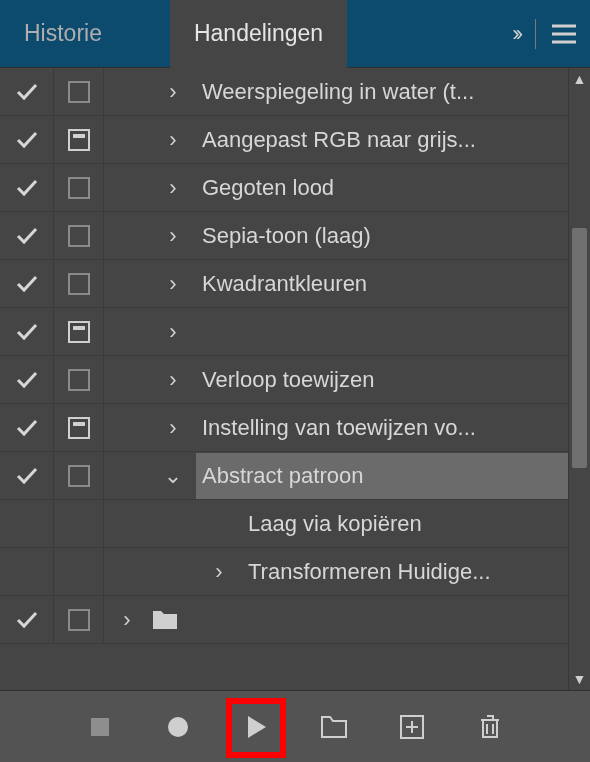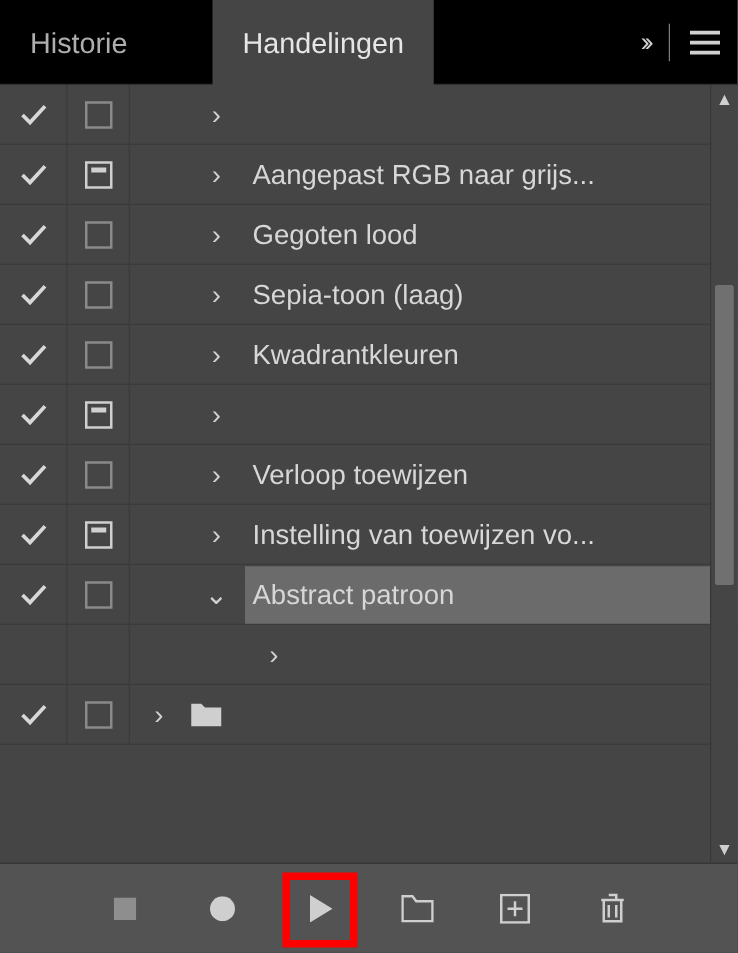--- a/index.html
+++ b/index.html
@@ -7,22 +7,23 @@
     width: 590px;
     height: 762px;
     background: #535353;
     font-family: "Segoe UI", -apple-system, sans-serif;
     color: #d7d7d7;
     overflow: hidden;
     position: relative;
   }
   .panel-header {
     display: flex;
+    align-items: center;
     height: 68px;
-    background: #000000;
+    background: #0c4a6e;
     border-bottom: 1px solid #2f2f2f;
   }
   .tab {
     height: 68px;
     display: flex;
     align-items: center;
     padding: 0 24px;
     font-size: 23px;
     color: #aeaeae;
     cursor: pointer;
@@ -184,20 +185,21 @@
           <path d="M3 10 L9 16 L21 3" fill="none" stroke="#d7d7d7" stroke-width="3"></path>
         </svg>
       </div>
       <div class="dialog-cell">
         <div class="empty-box"></div>
       </div>
       <div class="indent-cell" style="padding-left: 46px; flex: 1 1 0%; min-width: 0px;">
         <div class="disclosure-cell">
           <span class="chevron">›</span>
         </div>
+        <div class="label">Weerspiegeling in water (t...</div>
       </div>
     </div>
     <div class="row">
       <div class="check-cell">
         <svg width="24" height="20" viewBox="0 0 24 20">
           <path d="M3 10 L9 16 L21 3" fill="none" stroke="#d7d7d7" stroke-width="3"></path>
         </svg>
       </div>
       <div class="dialog-cell">
         <div class="dialog-box"></div>
@@ -317,23 +319,32 @@
         <div class="disclosure-cell" style="background: rgb(69, 69, 69);">
           <span class="chevron">⌄</span>
         </div>
         <div class="label" style="background: rgb(107, 107, 107); padding-top: 10px; padding-bottom: 10px;">Abstract patroon</div>
       </div>
     </div>
     <div class="row">
       <div class="check-cell"></div>
       <div class="dialog-cell"></div>
       <div class="indent-cell" style="padding-left: 92px; flex: 1 1 0%; min-width: 0px;">
-        <div class="disclosure-cell">
-          <span class="chevron">›</span>
-        </div>
+        <div class="disclosure-cell"></div>
+        <div class="label">Laag via kopiëren</div>
+      </div>
+    </div>
+    <div class="row">
+      <div class="check-cell"></div>
+      <div class="dialog-cell"></div>
+      <div class="indent-cell" style="padding-left: 92px; flex: 1 1 0%; min-width: 0px;">
+        <div class="disclosure-cell">
+          <span class="chevron">›</span>
+        </div>
+        <div class="label">Transformeren Huidige...</div>
       </div>
     </div>
     <div class="row">
       <div class="check-cell">
         <svg width="24" height="20" viewBox="0 0 24 20">
           <path d="M3 10 L9 16 L21 3" fill="none" stroke="#d7d7d7" stroke-width="3"></path>
         </svg>
       </div>
       <div class="dialog-cell">
         <div class="empty-box"></div>

